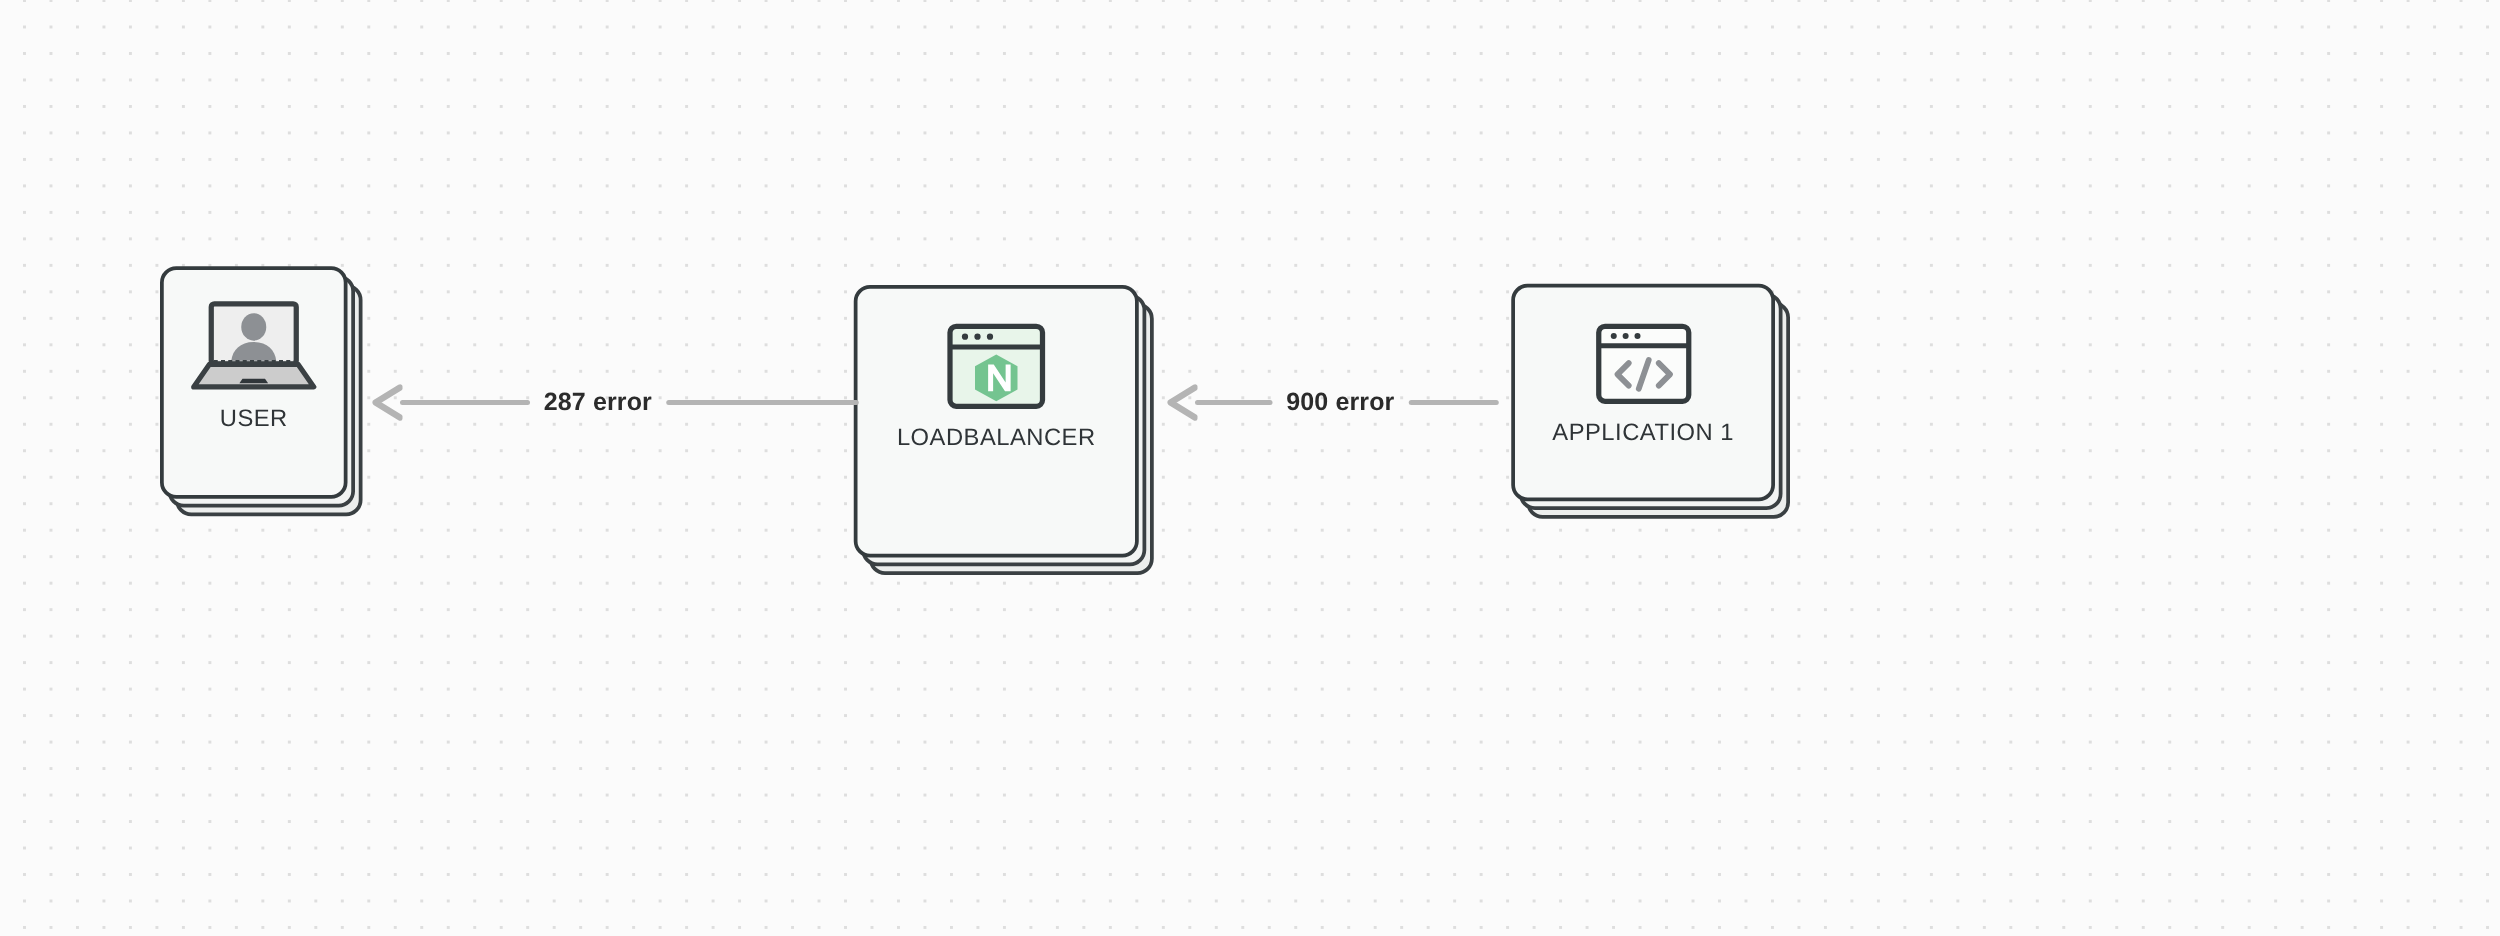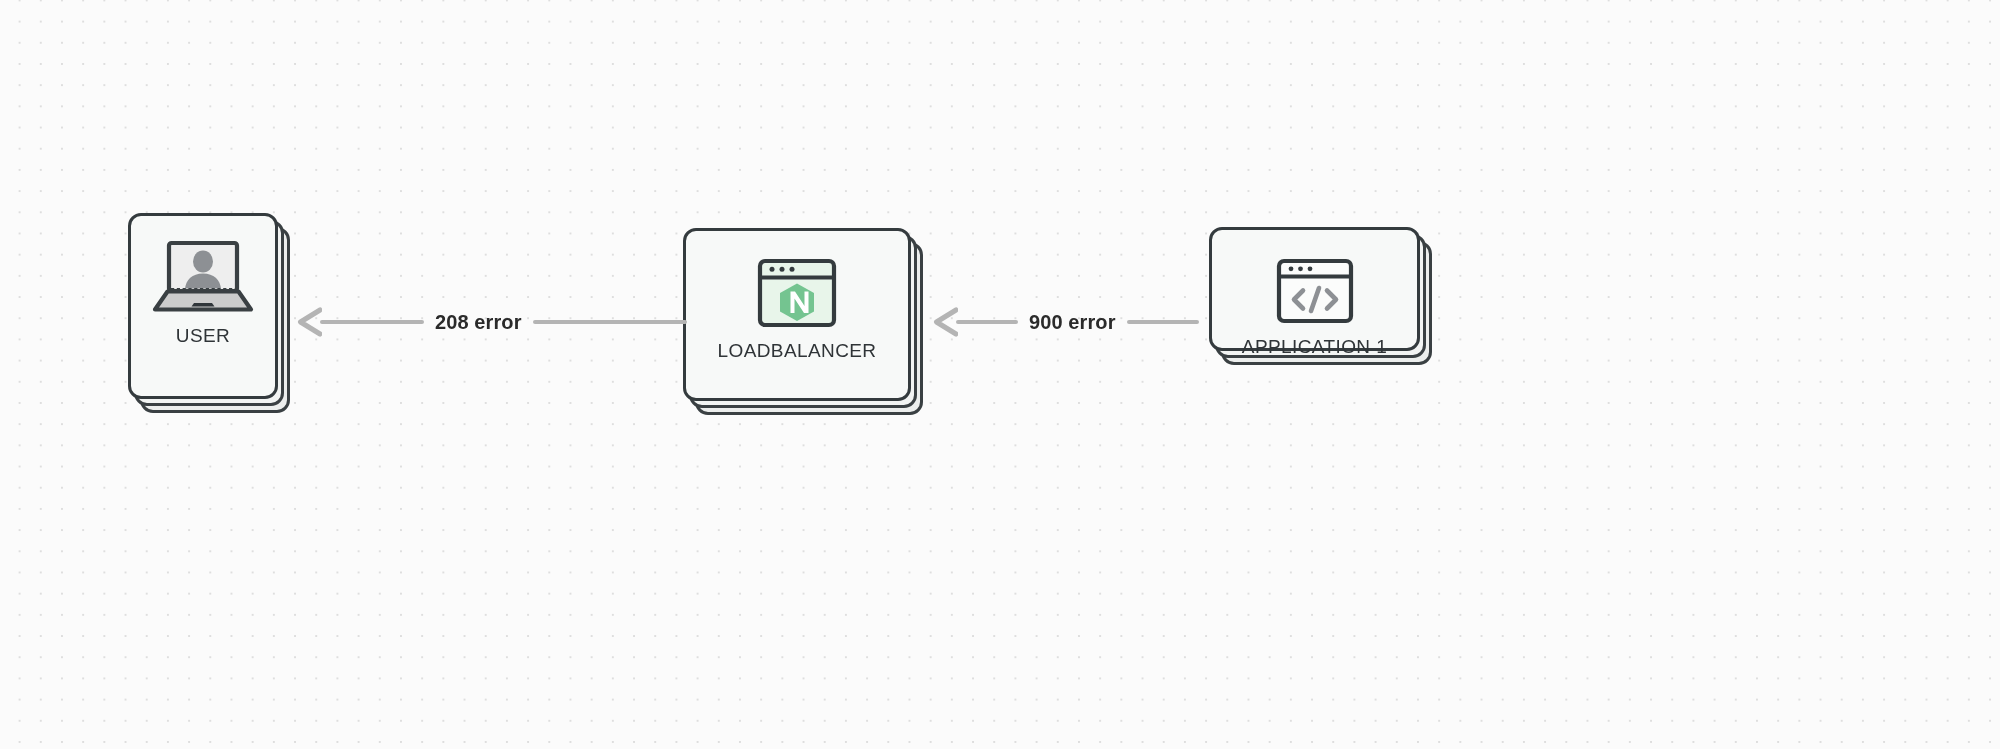--- a/index.html
+++ b/index.html
@@ -75,25 +75,25 @@
     text-align: center;
     white-space: nowrap;
     font-weight: 400;
   }
 
   
   #node-user      { left: 128px; top: 213px; width: 150px;  height: 186px; }
   #node-user .node-icon  { margin-top: 24px; }
   #node-user .node-label { margin-top: 11px; }
 
-  #node-loadbalancer      { left: 683px; top: 228px; width: 228px; height: 173px; }
+  #node-loadbalancer      { left: 683px; top: 228px; width: 228px; height: 218px; }
   #node-loadbalancer .node-icon  { margin-top: 27px; }
   #node-loadbalancer .node-label { margin-top: 12px; }
 
-  #node-application1      { left: 1209px; top: 227px; width: 211px; height: 124px; }
+  #node-application1      { left: 1209px; top: 227px; width: 211px; height: 174px; }
   #node-application1 .node-icon  { margin-top: 28px; }
   #node-application1 .node-label { margin-top: 12px; }
 
   
   .edge {
     position: absolute;
     height: 60px;
     display: flex;
     align-items: center;
   }
@@ -200,21 +200,21 @@
       </div>
       <div class="node-label">APPLICATION 1</div>
     </div>
   </div>
 
   <div class="edge" id="edge-lb-user">
     <svg class="edge-arrow" viewBox="0 0 26 32" xmlns="http://www.w3.org/2000/svg">
       <path d="M24 4 L4.5 16 L24 28" fill="none" stroke="#b4b4b4" stroke-width="5" stroke-linecap="round" stroke-linejoin="round"></path>
     </svg>
     <div class="edge-line seg-a"></div>
-    <div class="edge-label">208 error</div>
+    <div class="edge-label">287 error</div>
     <div class="edge-line seg-b"></div>
   </div>
 
   <div class="edge" id="edge-app-lb">
     <svg class="edge-arrow" viewBox="0 0 26 32" xmlns="http://www.w3.org/2000/svg">
       <path d="M24 4 L4.5 16 L24 28" fill="none" stroke="#b4b4b4" stroke-width="5" stroke-linecap="round" stroke-linejoin="round"></path>
     </svg>
     <div class="edge-line seg-a"></div>
     <div class="edge-label">900 error</div>
     <div class="edge-line seg-b"></div>

